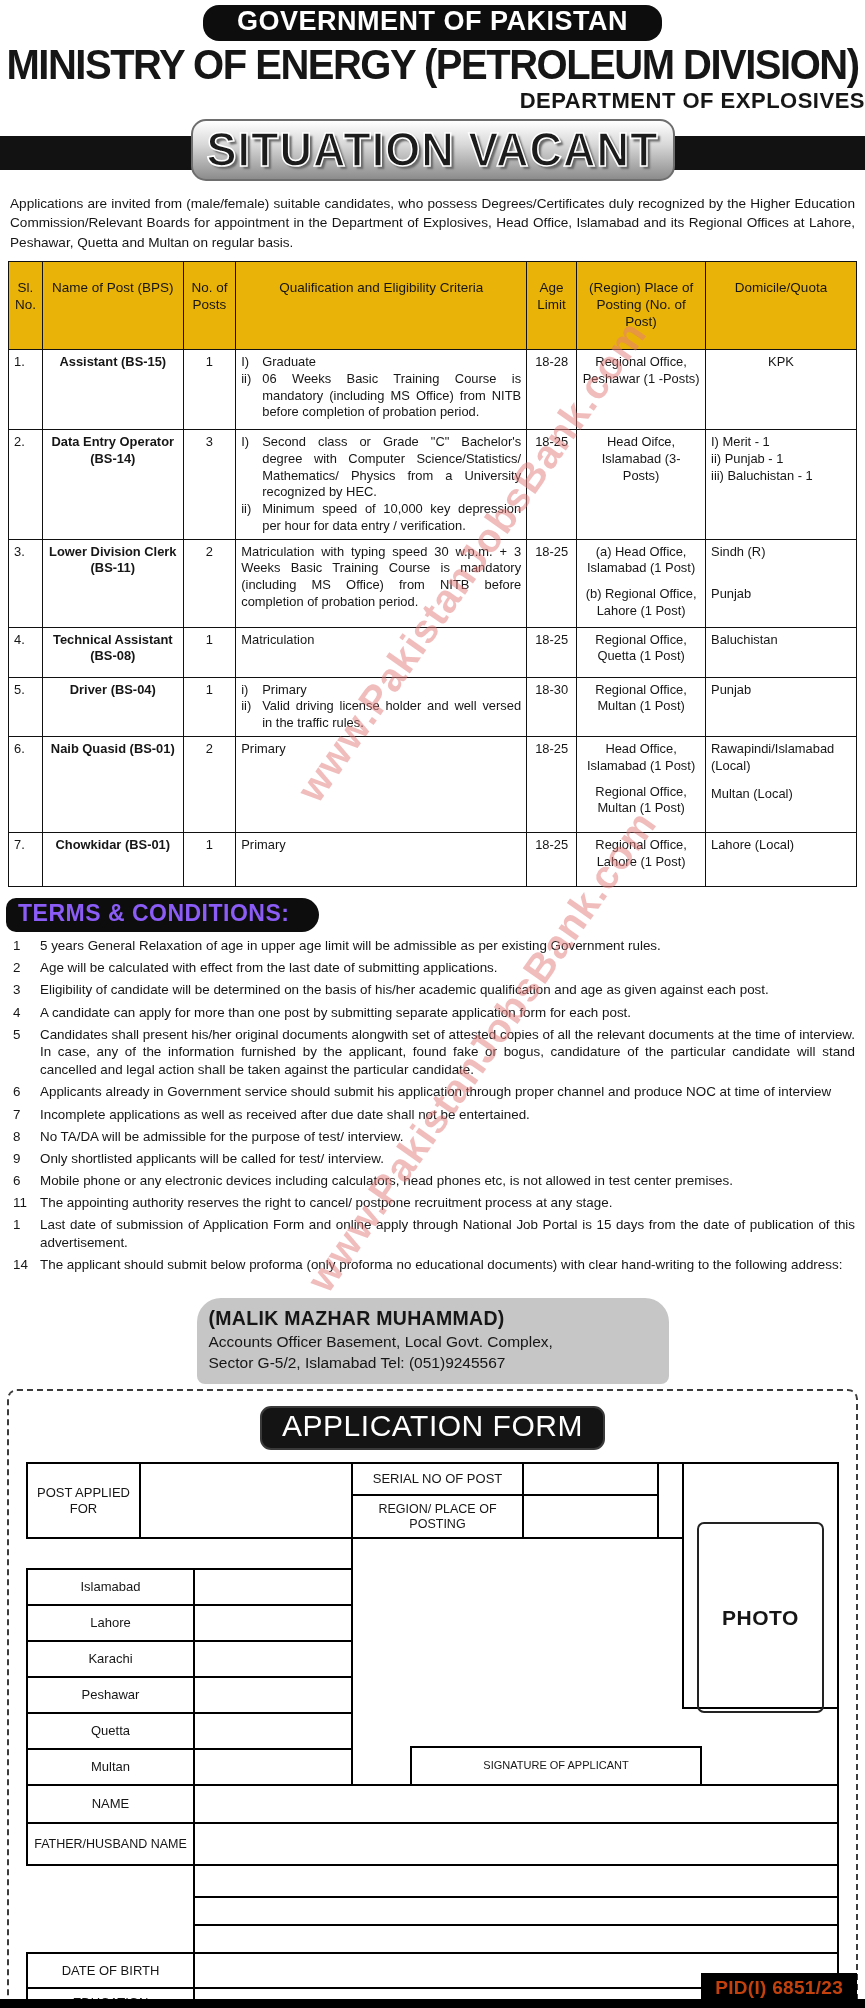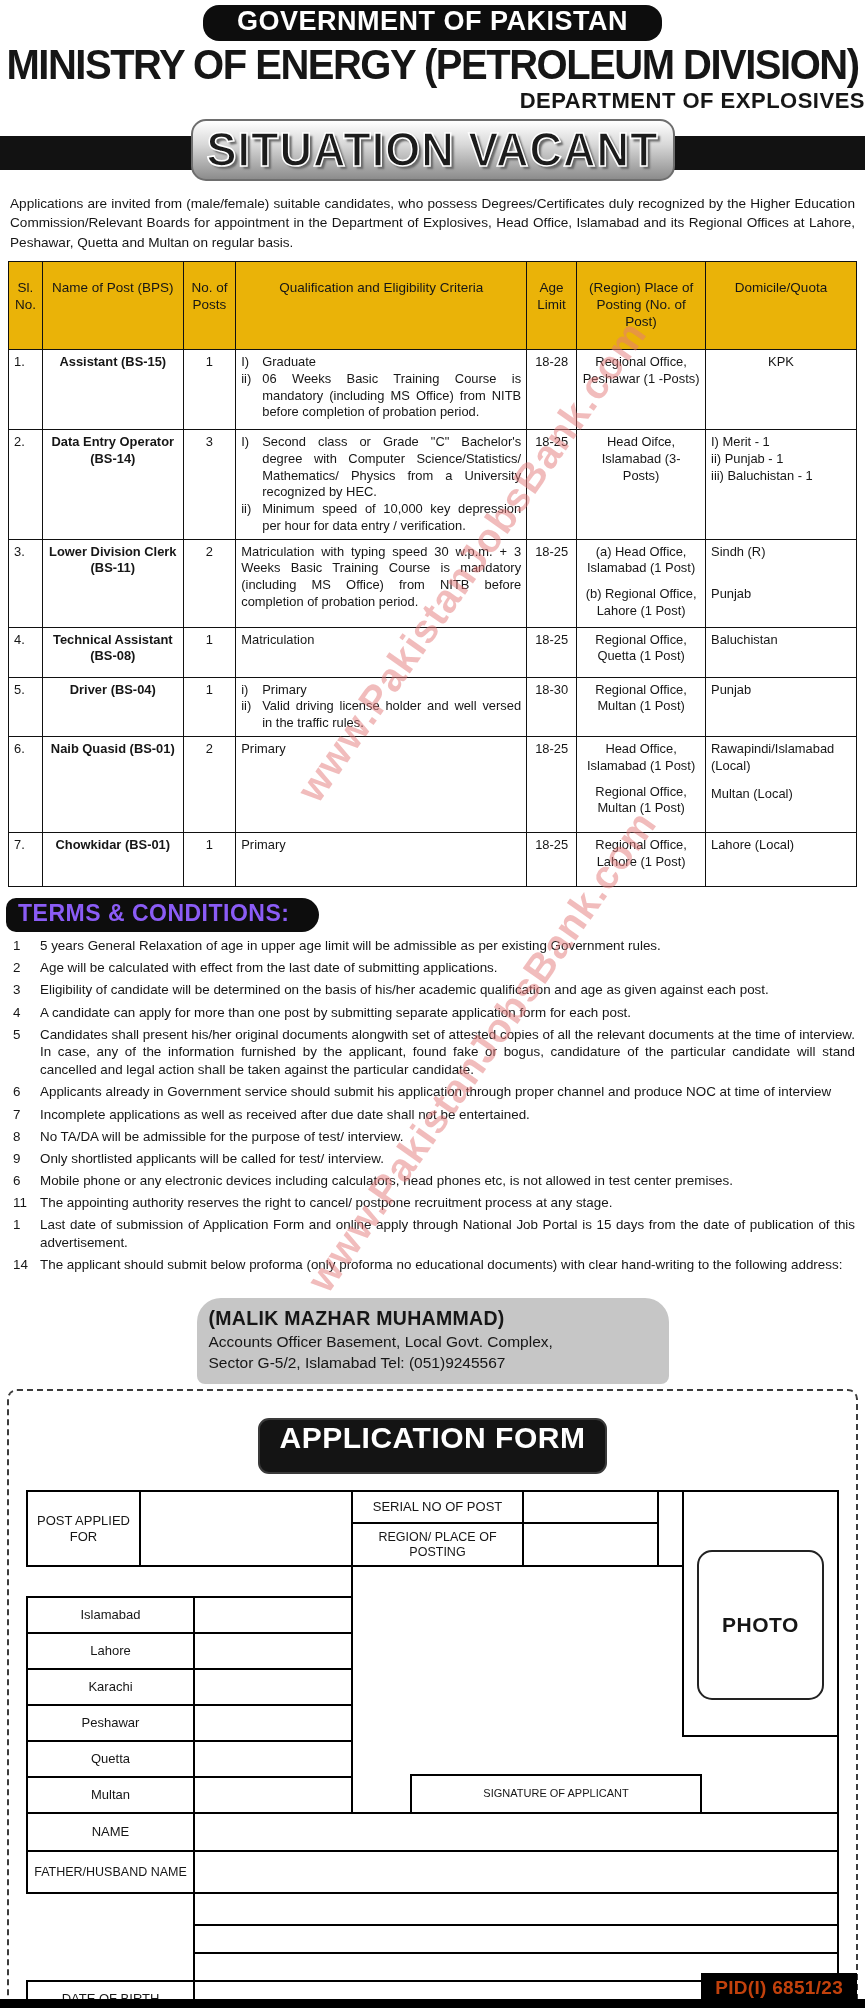--- a/index.html
+++ b/index.html
@@ -78,35 +78,35 @@
     border-radius: 24px 24px 8px 8px; padding: 9px 12px 12px;
   }
   .contact-name { font-size: 19.5px; font-weight: bold; letter-spacing: .3px; }
   .contact-line { font-size: 15.5px; margin-top: 3px; }
   
   .form-wrap {
     margin: 5px 7px 0; border: 2.5px dashed #3c3c3c; border-radius: 10px;
     padding: 11px 0 0; position: relative; height: 676px;
   }
   .af-banner {
-    width: fit-content; margin: 16px auto; background: #141414; color: #fff;
-    font-size: 30px; font-weight: bold; letter-spacing: .5px;
-    padding: 1px 20px 17px; border-radius: 11px; border: 2px solid #3a3a3a;
+    width: fit-content; margin: 4px auto; background: #141414; color: #fff;
+    font-size: 30px; font-weight: normal; letter-spacing: .5px;
+    padding: 1px 20px 5px; border-radius: 11px; border: 2px solid #3a3a3a;
   }
   .ftable { position: relative; width: 813px; height: 622px; margin: 12px auto 0; }
   .fc {
     position: absolute; border: 2px solid #000; background: #fff;
     font-size: 13px; line-height: 1.2;
     display: flex; align-items: center; justify-content: center;
     text-align: center; padding: 2px;
   }
   .fc.small { font-size: 12.5px; }
   .photo-box {
-    position: absolute; left: 13px; right: 13px; top: 58px; height: 150px;
-    border: 2px solid #222; border-radius: 15px;
+    position: absolute; left: 13px; right: 13px; top: 58px; height: 191px;
+    border: 2px solid #222; border-radius: 7px;
     display: flex; align-items: center; justify-content: center;
     font-size: 21px; font-weight: bold; letter-spacing: .5px;
   }
   .sig-box {
     position: absolute; left: 57px; top: 207px; width: 292px; height: 40px;
     border: 2px solid #000; display: flex; align-items: center; justify-content: center;
     font-size: 11px;
   }
   .tc-note { font-style: italic; }
   

